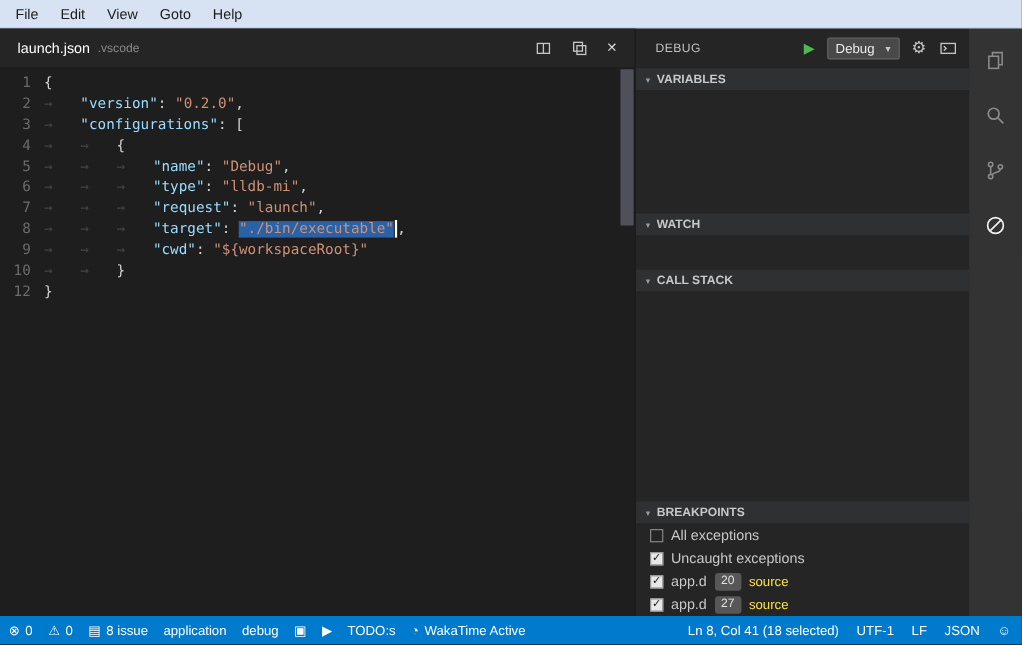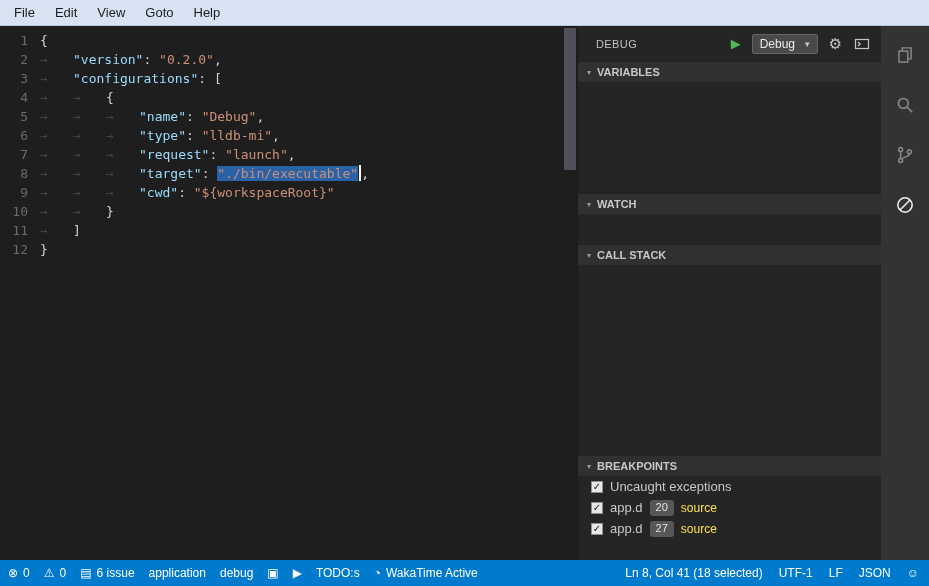--- a/index.html
+++ b/index.html
@@ -105,34 +105,54 @@
       <div class="menu-item">File</div>
       <div class="menu-item">Edit</div>
       <div class="menu-item">View</div>
       <div class="menu-item">Goto</div>
       <div class="menu-item">Help</div>
     </div>
 
   <div class="main">
 
     <div class="editor-col">
+      <div class="tab-bar">
+        <div class="tab">
+          <span class="tab-filename">launch.json</span>
+          <span class="tab-folder">.vscode</span>
+        </div>
+        <div class="tab-actions">
+          <span class="action">
+            <svg width="16" height="16" viewBox="0 0 16 16" fill="none" stroke="currentColor" stroke-width="1.2">
+              <rect x="2.5" y="3.5" width="11" height="9"></rect>
+                <line x1="8" y1="3.5" x2="8" y2="12.5"></line>
+            </svg>
+          </span>
+          <span class="action">
+            <svg width="16" height="16" viewBox="0 0 16 16" fill="none" stroke="currentColor" stroke-width="1.2">
+              <rect x="2.5" y="2.5" width="8" height="8"></rect>
+                <rect x="5.5" y="5.5" width="8" height="8"></rect>
+            </svg>
+          </span>
+          <span class="action close">×</span>
+        </div>
+      </div>
 
       <div class="editor-body">
         <div>
             <div class="code-line"><span class="gutter">1</span><span class="line-content"><span class="tok-p">{</span></span></div>
             <div class="code-line"><span class="gutter">2</span><span class="line-content"><span class="tab-arrow">→</span><span class="tok-k">"version"</span><span class="tok-p">: </span><span class="tok-s">"0.2.0"</span><span class="tok-p">,</span></span></div>
             <div class="code-line"><span class="gutter">3</span><span class="line-content"><span class="tab-arrow">→</span><span class="tok-k">"configurations"</span><span class="tok-p">: </span><span class="tok-p">[</span></span></div>
             <div class="code-line"><span class="gutter">4</span><span class="line-content"><span class="tab-arrow">→</span><span class="tab-arrow">→</span><span class="tok-p">{</span></span></div>
             <div class="code-line"><span class="gutter">5</span><span class="line-content"><span class="tab-arrow">→</span><span class="tab-arrow">→</span><span class="tab-arrow">→</span><span class="tok-k">"name"</span><span class="tok-p">: </span><span class="tok-s">"Debug"</span><span class="tok-p">,</span></span></div>
             <div class="code-line"><span class="gutter">6</span><span class="line-content"><span class="tab-arrow">→</span><span class="tab-arrow">→</span><span class="tab-arrow">→</span><span class="tok-k">"type"</span><span class="tok-p">: </span><span class="tok-s">"lldb-mi"</span><span class="tok-p">,</span></span></div>
             <div class="code-line"><span class="gutter">7</span><span class="line-content"><span class="tab-arrow">→</span><span class="tab-arrow">→</span><span class="tab-arrow">→</span><span class="tok-k">"request"</span><span class="tok-p">: </span><span class="tok-s">"launch"</span><span class="tok-p">,</span></span></div>
             <div class="code-line"><span class="gutter">8</span><span class="line-content"><span class="tab-arrow">→</span><span class="tab-arrow">→</span><span class="tab-arrow">→</span><span class="tok-k">"target"</span><span class="tok-p">: </span><span class="tok-s sel">"./bin/executable"</span><span class="cursor"></span><span class="tok-p">,</span></span></div>
             <div class="code-line"><span class="gutter">9</span><span class="line-content"><span class="tab-arrow">→</span><span class="tab-arrow">→</span><span class="tab-arrow">→</span><span class="tok-k">"cwd"</span><span class="tok-p">: </span><span class="tok-s">"${workspaceRoot}"</span></span></div>
             <div class="code-line"><span class="gutter">10</span><span class="line-content"><span class="tab-arrow">→</span><span class="tab-arrow">→</span><span class="tok-p">}</span></span></div>
-            <div class="code-line"><span class="gutter">11</span><span class="line-content"><span class="tab-arrow">→</span><span class="tok-p">]</span></span></div>
             <div class="code-line"><span class="gutter">12</span><span class="line-content"><span class="tok-p">}</span></span></div>
           </div>
         <div class="scrollbar">
           <div class="thumb"></div>
         </div>
       </div>
     </div>
 
     <div class="sidebar">
       <div class="sidebar-header">
@@ -164,20 +184,24 @@
           <div class="section-header">
             <span class="tri">▾</span>
             <span class="section-title">CALL STACK</span>
           </div>
           <div class="section-body" style="height: 190px;"></div>
           <div class="section-header">
             <span class="tri">▾</span>
             <span class="section-title">BREAKPOINTS</span>
           </div>
           <div class="section-body" style="flex: 1 1 0%;">
+            <div class="bp-row">
+              <span class="checkbox"></span>
+              <span class="bp-label">All exceptions</span>
+            </div>
             <div class="bp-row">
               <span class="checkbox checked">✓</span>
               <span class="bp-label">Uncaught exceptions</span>
             </div>
             <div class="bp-row">
               <span class="checkbox checked">✓</span>
               <span class="bp-label">app.d</span>
               <span class="badge">20</span>
               <span class="bp-suffix">source</span>
             </div>
@@ -226,21 +250,21 @@
         <span class="status-item">
           <span class="st-icon">⊗</span>
           <span class="st-text">0</span>
         </span>
         <span class="status-item">
           <span class="st-icon">⚠</span>
           <span class="st-text">0</span>
         </span>
         <span class="status-item">
           <span class="st-icon">▤</span>
-          <span class="st-text">6 issue</span>
+          <span class="st-text">8 issue</span>
         </span>
         <span class="status-item">
           <span class="st-text">application</span>
         </span>
         <span class="status-item">
           <span class="st-text">debug</span>
         </span>
         <span class="status-item">
           <span class="st-icon">▣</span>
         </span>

